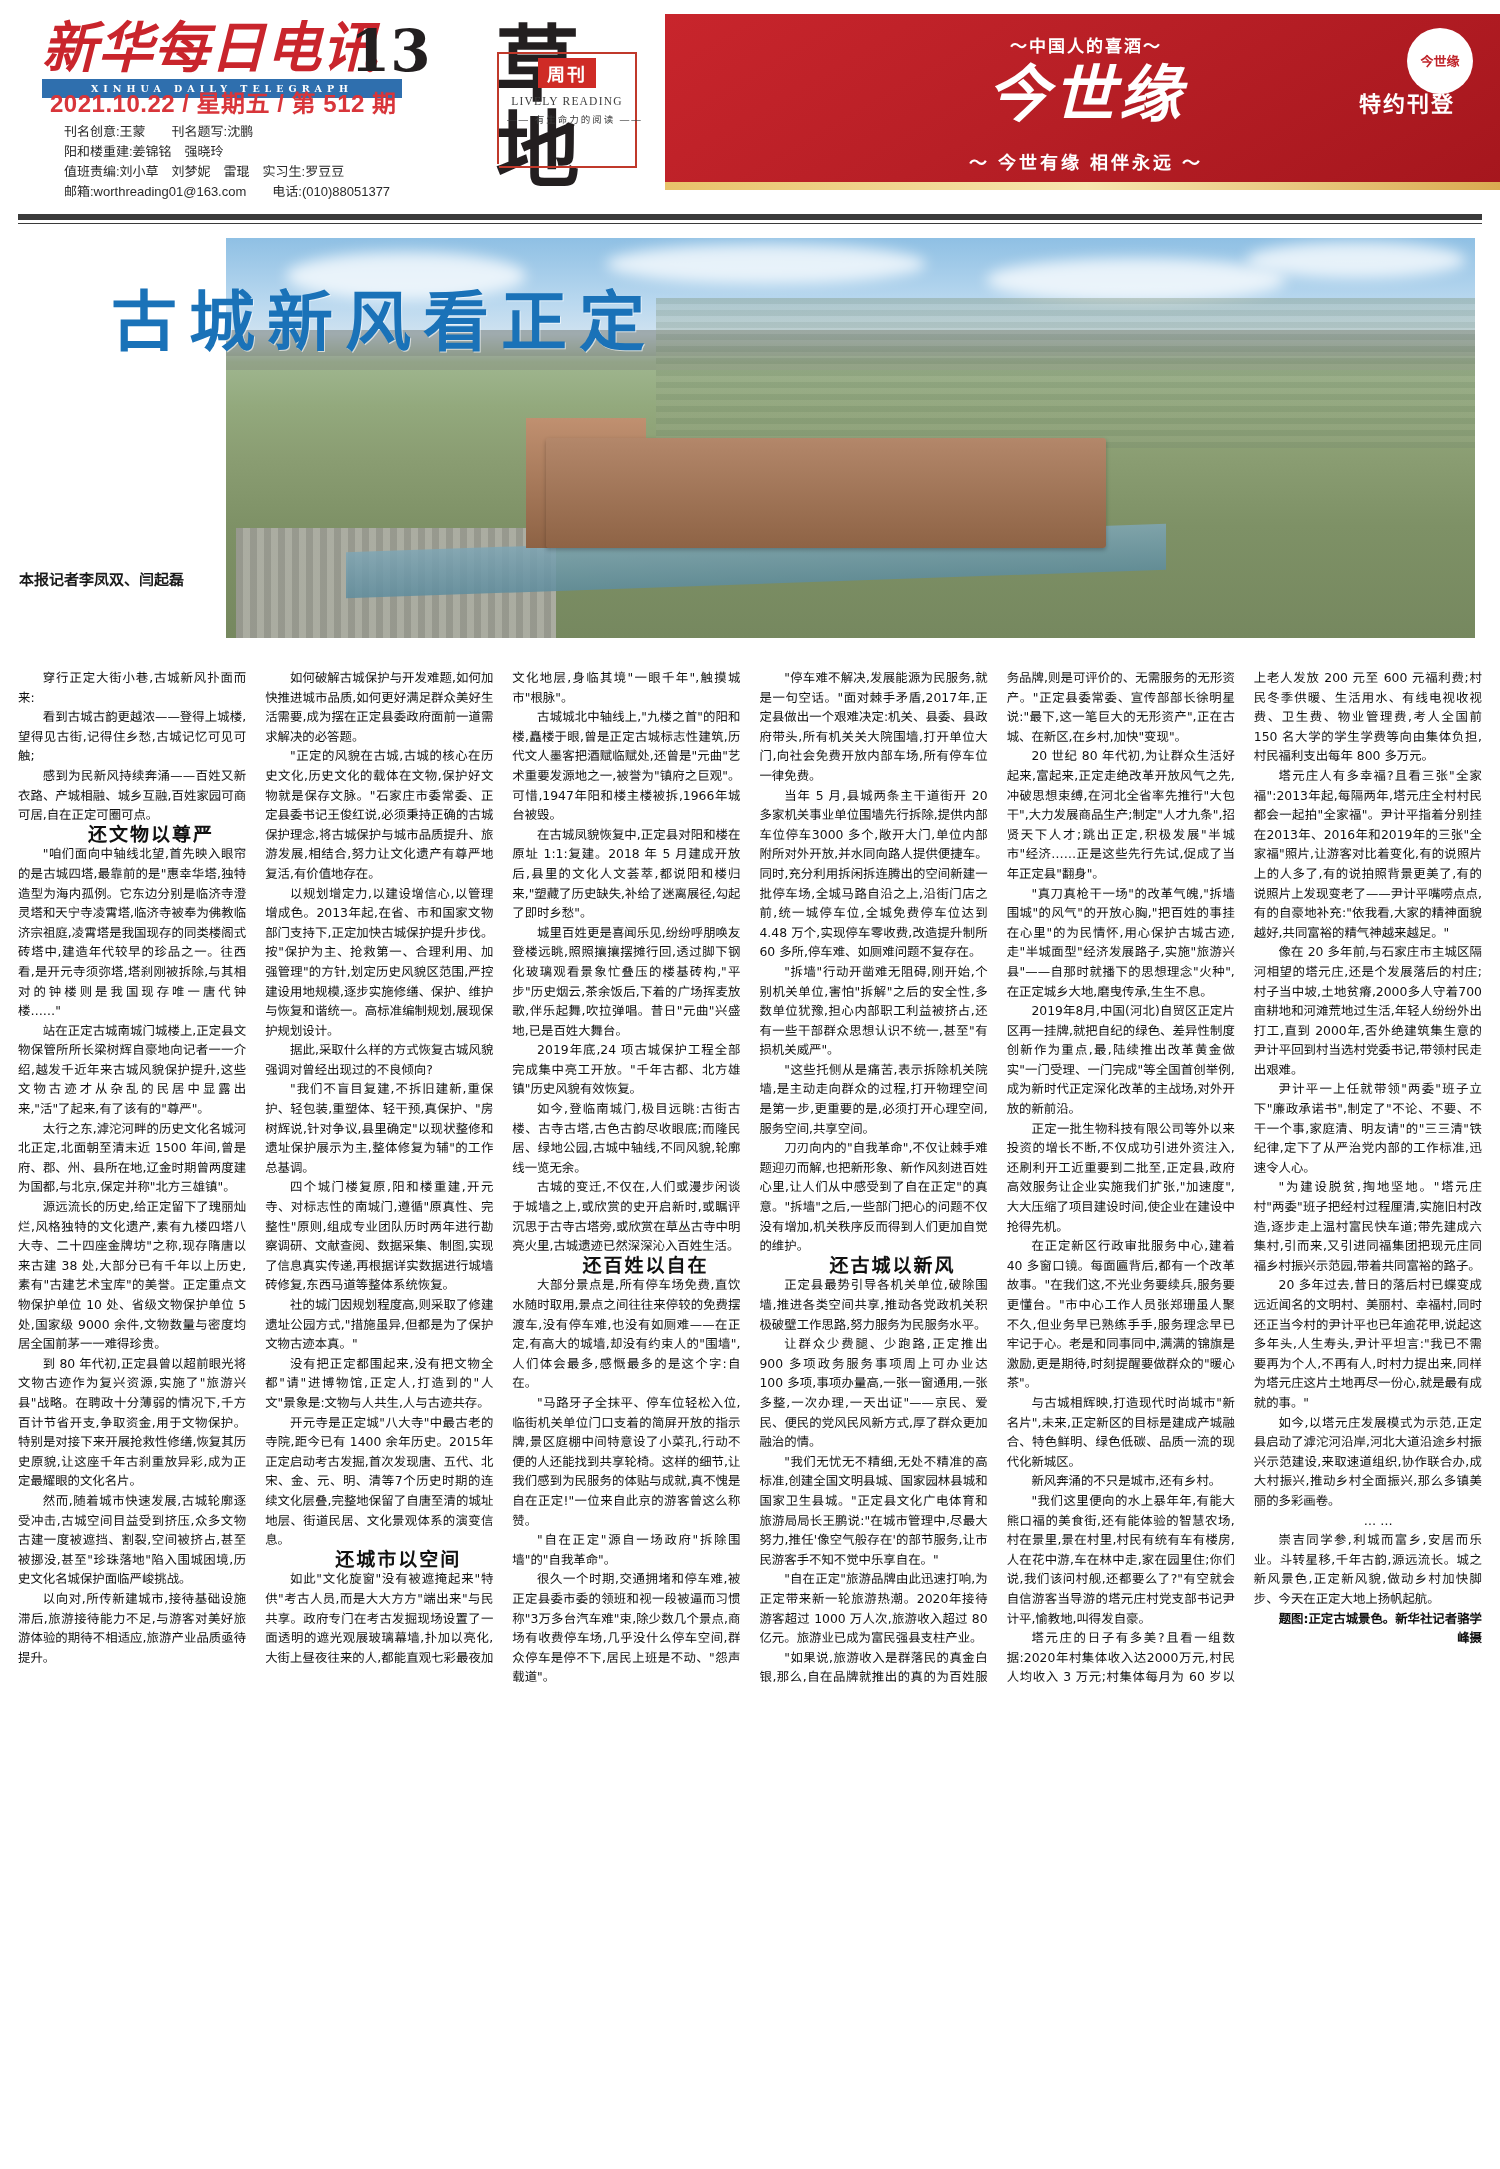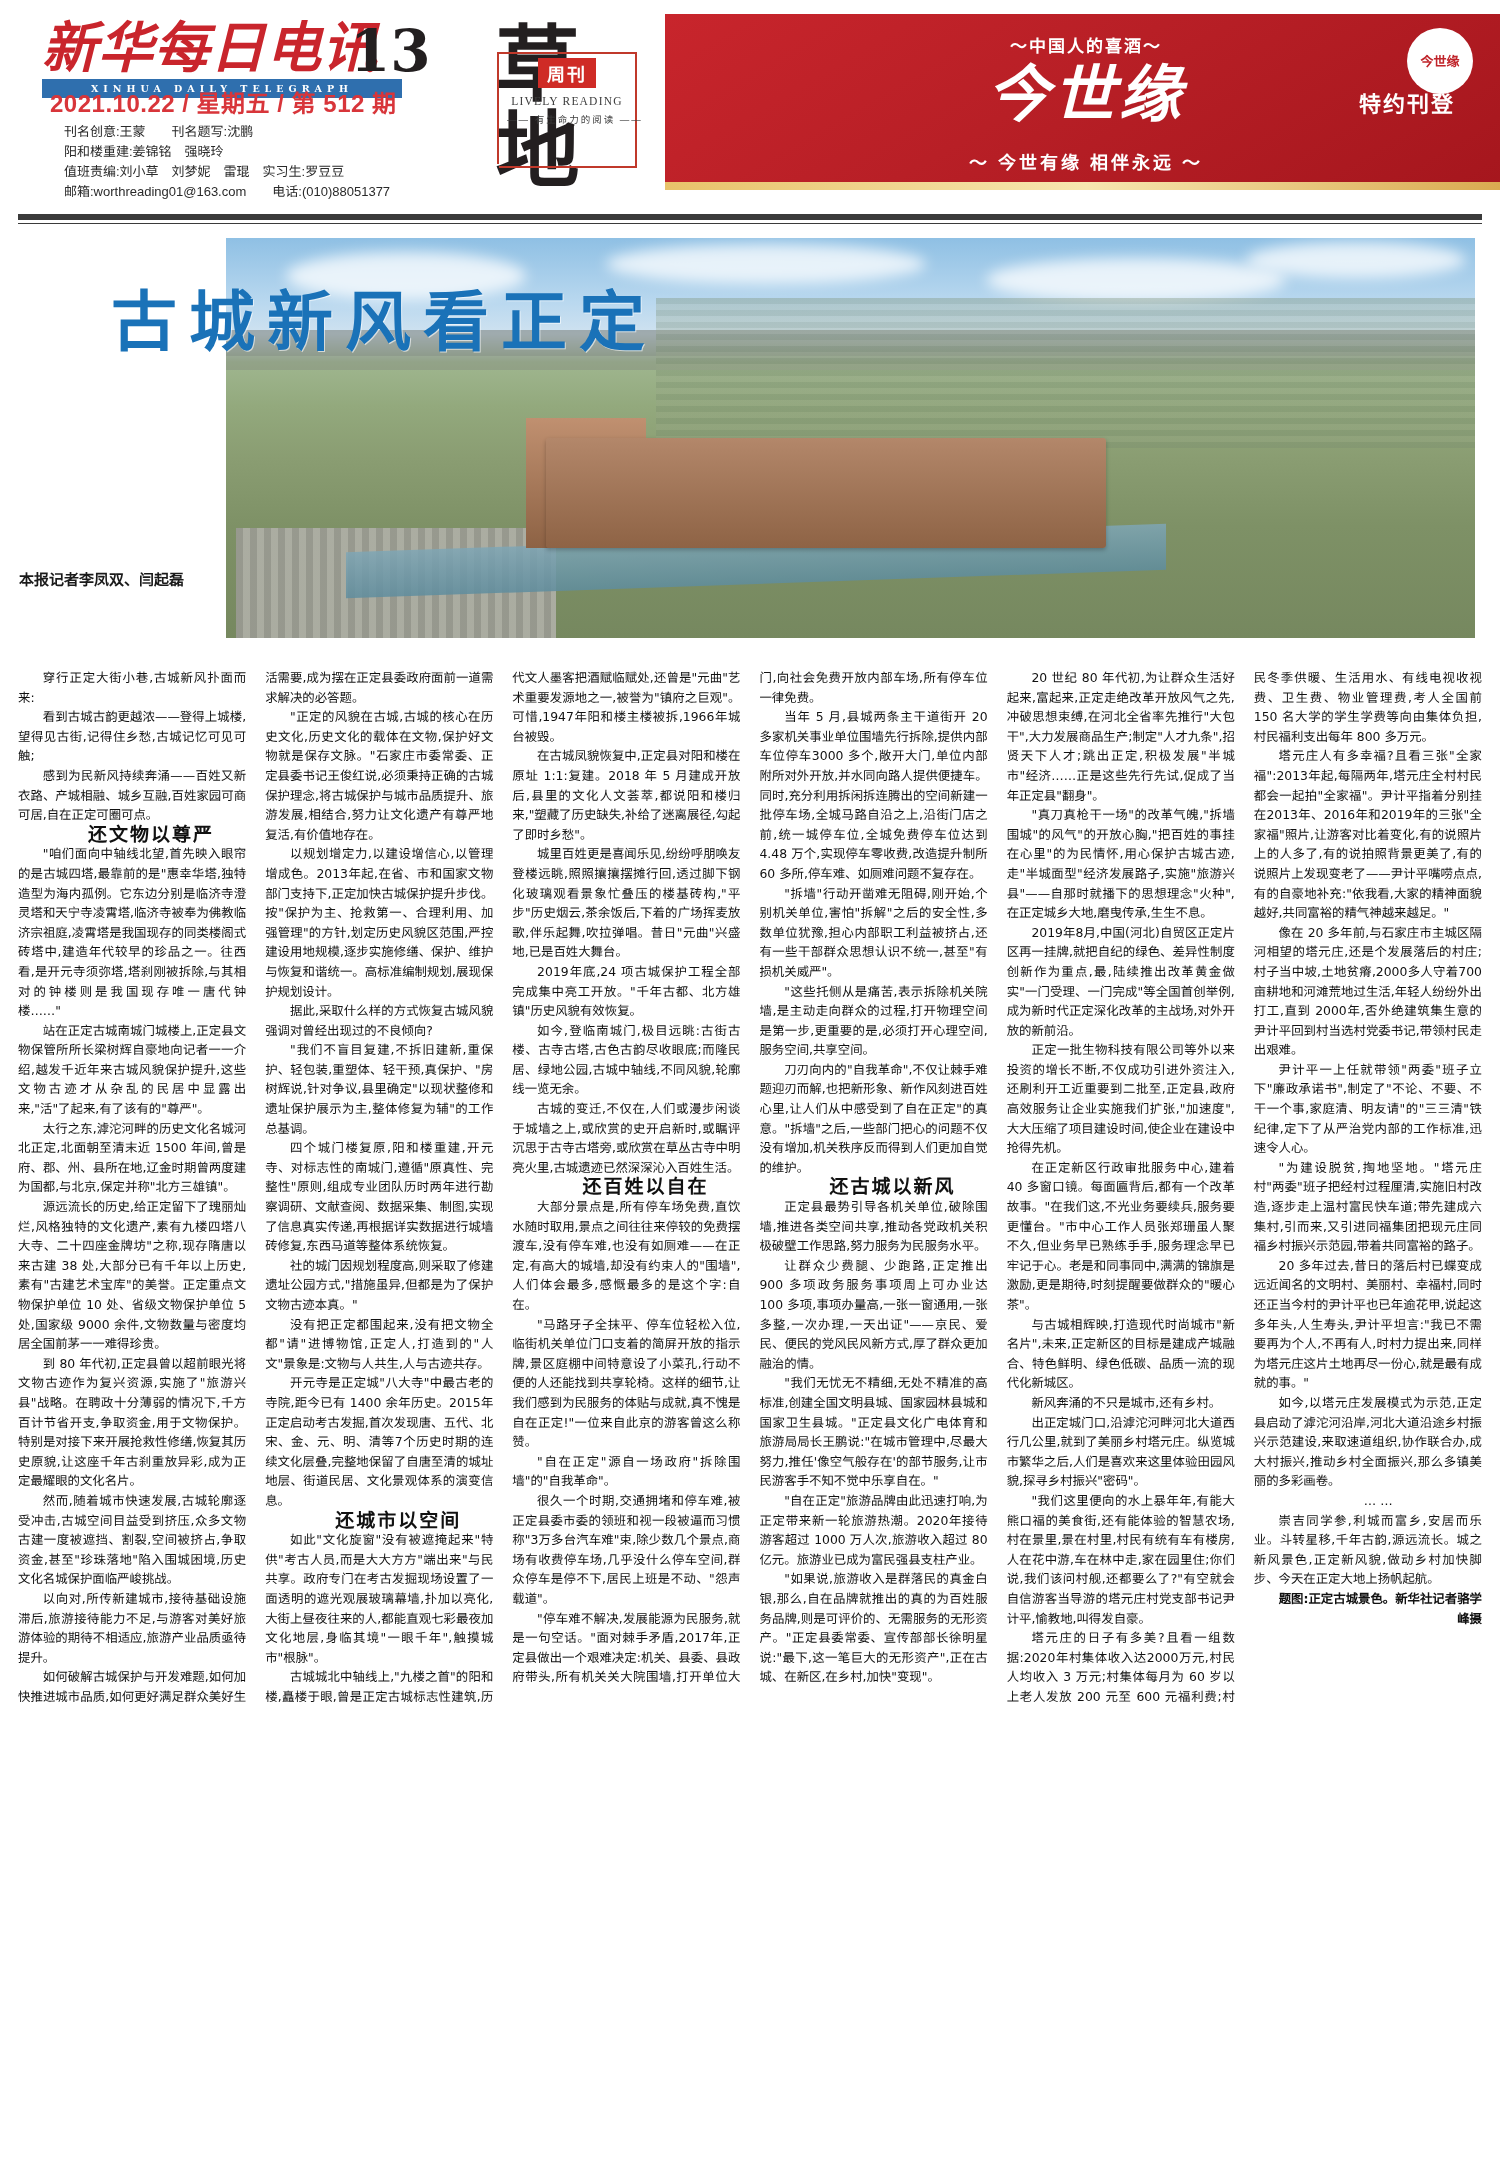--- a/index.html
+++ b/index.html
@@ -279,21 +279,21 @@
     <p>穿行正定大街小巷,古城新风扑面而来:</p>
     <p>看到古城古韵更越浓——登得上城楼,望得见古街,记得住乡愁,古城记忆可见可触;</p>
     <p>感到为民新风持续奔涌——百姓又新衣路、产城相融、城乡互融,百姓家园可商可居,自在正定可圈可点。</p>
 
     <p class="sec-h">还文物以尊严</p>
     <p>"咱们面向中轴线北望,首先映入眼帘的是古城四塔,最靠前的是"惠幸华塔,独特造型为海内孤例。它东边分别是临济寺澄灵塔和天宁寺凌霄塔,临济寺被奉为佛教临济宗祖庭,凌霄塔是我国现存的同类楼阁式砖塔中,建造年代较早的珍品之一。往西看,是开元寺须弥塔,塔刹刚被拆除,与其相对的钟楼则是我国现存唯一唐代钟楼……"</p>
     <p>站在正定古城南城门城楼上,正定县文物保管所所长梁树辉自豪地向记者一一介绍,越发千近年来古城风貌保护提升,这些文物古迹才从杂乱的民居中显露出来,"活"了起来,有了该有的"尊严"。</p>
     <p>太行之东,滹沱河畔的历史文化名城河北正定,北面朝至清末近 1500 年间,曾是府、郡、州、县所在地,辽金时期曾两度建为国都,与北京,保定并称"北方三雄镇"。</p>
     <p>源远流长的历史,给正定留下了瑰丽灿烂,风格独特的文化遗产,素有九楼四塔八大寺、二十四座金牌坊"之称,现存隋唐以来古建 38 处,大部分已有千年以上历史,素有"古建艺术宝库"的美誉。正定重点文物保护单位 10 处、省级文物保护单位 5 处,国家级 9000 余件,文物数量与密度均居全国前茅一一难得珍贵。</p>
     <p>到 80 年代初,正定县曾以超前眼光将文物古迹作为复兴资源,实施了"旅游兴县"战略。在聘政十分薄弱的情况下,千方百计节省开支,争取资金,用于文物保护。特别是对接下来开展抢救性修缮,恢复其历史原貌,让这座千年古刹重放异彩,成为正定最耀眼的文化名片。</p>
-    <p>然而,随着城市快速发展,古城轮廓逐受冲击,古城空间目益受到挤压,众多文物古建一度被遮挡、割裂,空间被挤占,争取资金,甚至"珍珠落地"陷入围城困境,历史文化名城保护面临严峻挑战。</p>
+    <p>然而,随着城市快速发展,古城轮廓逐受冲击,古城空间目益受到挤压,众多文物古建一度被遮挡、割裂,空间被挤占,甚至被挪没,甚至"珍珠落地"陷入围城困境,历史文化名城保护面临严峻挑战。</p>
     <p>以向对,所传新建城市,接待基础设施滞后,旅游接待能力不足,与游客对美好旅游体验的期待不相适应,旅游产业品质亟待提升。</p>
     <p>如何破解古城保护与开发难题,如何加快推进城市品质,如何更好满足群众美好生活需要,成为摆在正定县委政府面前一道需求解决的必答题。</p>
     <p>"正定的风貌在古城,古城的核心在历史文化,历史文化的载体在文物,保护好文物就是保存文脉。"石家庄市委常委、正定县委书记王俊红说,必须秉持正确的古城保护理念,将古城保护与城市品质提升、旅游发展,相结合,努力让文化遗产有尊严地复活,有价值地存在。</p>
     <p>以规划增定力,以建设增信心,以管理增成色。2013年起,在省、市和国家文物部门支持下,正定加快古城保护提升步伐。按"保护为主、抢救第一、合理利用、加强管理"的方针,划定历史风貌区范围,严控建设用地规模,逐步实施修缮、保护、维护与恢复和谐统一。高标准编制规划,展现保护规划设计。</p>
     <p>据此,采取什么样的方式恢复古城风貌强调对曾经出现过的不良倾向?</p>
     <p>"我们不盲目复建,不拆旧建新,重保护、轻包装,重塑体、轻干预,真保护、"房树辉说,针对争议,县里确定"以现状整修和遗址保护展示为主,整体修复为辅"的工作总基调。</p>
     <p>四个城门楼复原,阳和楼重建,开元寺、对标志性的南城门,遵循"原真性、完整性"原则,组成专业团队历时两年进行勘察调研、文献查阅、数据采集、制图,实现了信息真实传递,再根据详实数据进行城墙砖修复,东西马道等整体系统恢复。</p>
     <p>社的城门因规划程度高,则采取了修建遗址公园方式,"措施虽异,但都是为了保护文物古迹本真。"</p>
     <p>没有把正定都围起来,没有把文物全都"请"进博物馆,正定人,打造到的"人文"景象是:文物与人共生,人与古迹共存。</p>
     <p>开元寺是正定城"八大寺"中最古老的寺院,距今已有 1400 余年历史。2015年正定启动考古发掘,首次发现唐、五代、北宋、金、元、明、清等7个历史时期的连续文化层叠,完整地保留了自唐至清的城址地层、街道民居、文化景观体系的演变信息。</p>
@@ -326,21 +326,20 @@
     <p>"自在正定"旅游品牌由此迅速打响,为正定带来新一轮旅游热潮。2020年接待游客超过 1000 万人次,旅游收入超过 80 亿元。旅游业已成为富民强县支柱产业。</p>
     <p>"如果说,旅游收入是群落民的真金白银,那么,自在品牌就推出的真的为百姓服务品牌,则是可评价的、无需服务的无形资产。"正定县委常委、宣传部部长徐明星说:"最下,这一笔巨大的无形资产",正在古城、在新区,在乡村,加快"变现"。</p>
 
     <p>20 世纪 80 年代初,为让群众生活好起来,富起来,正定走绝改革开放风气之先,冲破思想束缚,在河北全省率先推行"大包干",大力发展商品生产;制定"人才九条",招贤天下人才;跳出正定,积极发展"半城市"经济……正是这些先行先试,促成了当年正定县"翻身"。</p>
     <p>"真刀真枪干一场"的改革气魄,"拆墙围城"的风气"的开放心胸,"把百姓的事挂在心里"的为民情怀,用心保护古城古迹,走"半城面型"经济发展路子,实施"旅游兴县"——自那时就播下的思想理念"火种",在正定城乡大地,磨曳传承,生生不息。</p>
     <p>2019年8月,中国(河北)自贸区正定片区再一挂牌,就把自纪的绿色、差异性制度创新作为重点,最,陆续推出改革黄金做实"一门受理、一门完成"等全国首创举例,成为新时代正定深化改革的主战场,对外开放的新前沿。</p>
     <p>正定一批生物科技有限公司等外以来投资的增长不断,不仅成功引进外资注入,还刷利开工近重要到二批至,正定县,政府高效服务让企业实施我们扩张,"加速度",大大压缩了项目建设时间,使企业在建设中抢得先机。</p>
     <p>在正定新区行政审批服务中心,建着 40 多窗口镜。每面匾背后,都有一个改革故事。"在我们这,不光业务要续兵,服务要更懂台。"市中心工作人员张郑珊虽人聚不久,但业务早已熟练手手,服务理念早已牢记于心。老是和同事同中,满满的锦旗是激励,更是期待,时刻提醒要做群众的"暖心茶"。</p>
     <p>与古城相辉映,打造现代时尚城市"新名片",未来,正定新区的目标是建成产城融合、特色鲜明、绿色低碳、品质一流的现代化新城区。</p>
     <p>新风奔涌的不只是城市,还有乡村。</p>
-    <p>出正定城门口,沿滹沱河畔河北大道西行几公里,就到了美丽乡村塔元庄。纵览城市繁华之后,人们是喜欢来这里体验田园风貌,探寻乡村振兴"密码"。</p>
     <p>"我们这里便向的水上暴年年,有能大熊口福的美食街,还有能体验的智慧农场,村在景里,景在村里,村民有统有车有楼房,人在花中游,车在林中走,家在园里住;你们说,我们该问村舰,还都要么了?"有空就会自信游客当导游的塔元庄村党支部书记尹计平,愉教地,叫得发自豪。</p>
     <p>塔元庄的日子有多美?且看一组数据:2020年村集体收入达2000万元,村民人均收入 3 万元;村集体每月为 60 岁以上老人发放 200 元至 600 元福利费;村民冬季供暖、生活用水、有线电视收视费、卫生费、物业管理费,考人全国前 150 名大学的学生学费等向由集体负担,村民福利支出每年 800 多万元。</p>
     <p>塔元庄人有多幸福?且看三张"全家福":2013年起,每隔两年,塔元庄全村村民都会一起拍"全家福"。尹计平指着分别挂在2013年、2016年和2019年的三张"全家福"照片,让游客对比着变化,有的说照片上的人多了,有的说拍照背景更美了,有的说照片上发现变老了——尹计平嘴唠点点,有的自豪地补充:"依我看,大家的精神面貌越好,共同富裕的精气神越来越足。"</p>
     <p>像在 20 多年前,与石家庄市主城区隔河相望的塔元庄,还是个发展落后的村庄;村子当中坡,土地贫瘠,2000多人守着700 亩耕地和河滩荒地过生活,年轻人纷纷外出打工,直到 2000年,否外绝建筑集生意的尹计平回到村当选村党委书记,带领村民走出艰难。</p>
     <p>尹计平一上任就带领"两委"班子立下"廉政承诺书",制定了"不论、不要、不干一个事,家庭清、明友请"的"三三清"铁纪律,定下了从严治党内部的工作标准,迅速令人心。</p>
     <p>"为建设脱贫,掏地坚地。"塔元庄村"两委"班子把经村过程厘清,实施旧村改造,逐步走上温村富民快车道;带先建成六集村,引而来,又引进同福集团把现元庄同福乡村振兴示范园,带着共同富裕的路子。</p>
     <p>20 多年过去,昔日的落后村已蝶变成远近闻名的文明村、美丽村、幸福村,同时还正当今村的尹计平也已年逾花甲,说起这多年头,人生寿头,尹计平坦言:"我已不需要再为个人,不再有人,时村力提出来,同样为塔元庄这片土地再尽一份心,就是最有成就的事。"</p>
     <p>如今,以塔元庄发展模式为示范,正定县启动了滹沱河沿岸,河北大道沿途乡村振兴示范建设,来取速道组织,协作联合办,成大村振兴,推动乡村全面振兴,那么多镇美丽的多彩画卷。</p>
     <p class="dots">……</p>
     <p>崇吉同学参,利城而富乡,安居而乐业。斗转星移,千年古韵,源远流长。城之新风景色,正定新风貌,做动乡村加快脚步、今天在正定大地上扬帆起航。</p>

